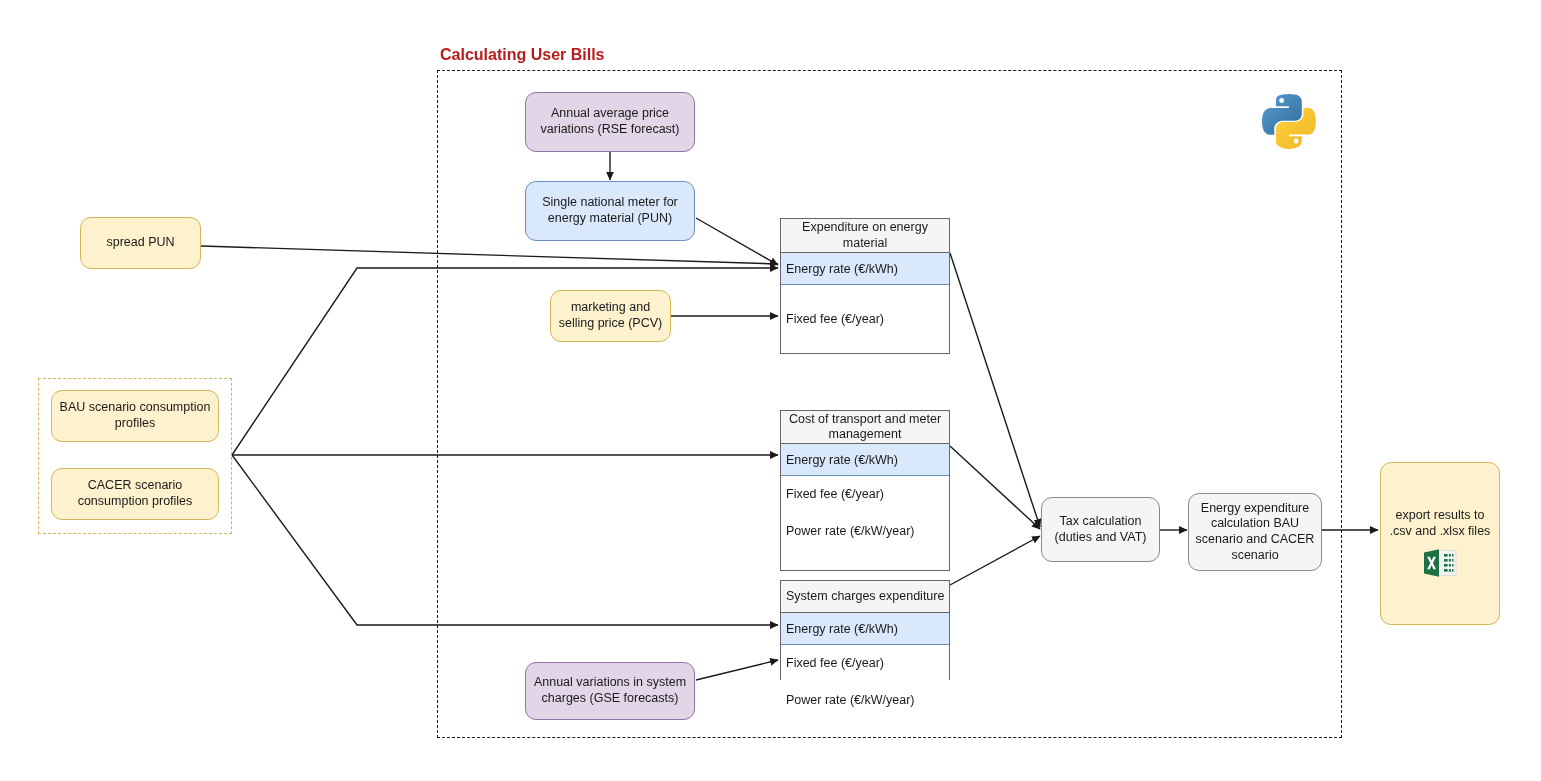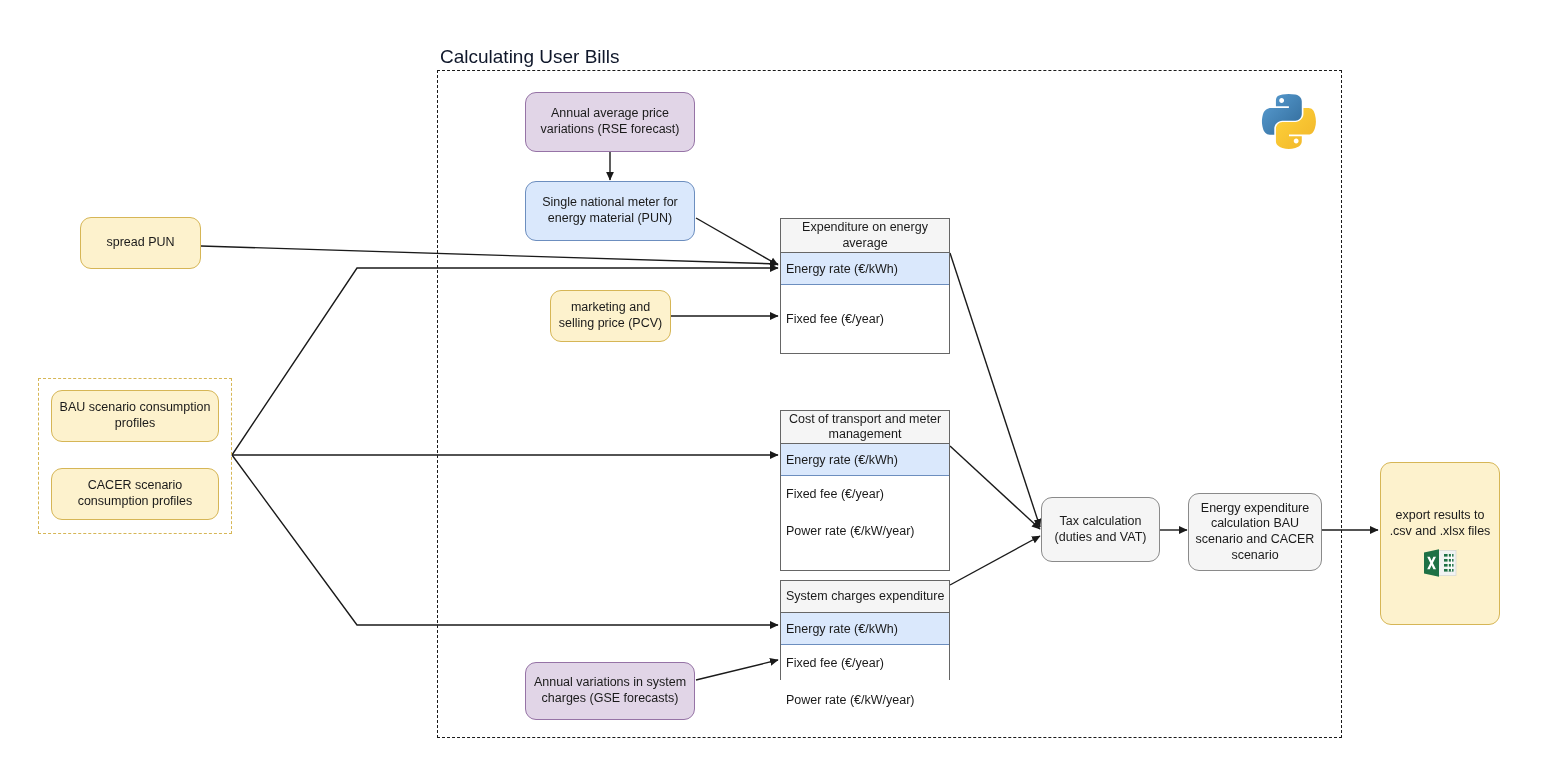--- a/index.html
+++ b/index.html
@@ -62,23 +62,23 @@
     background: transparent;
   }
   .container-dashed-yellow {
     position: absolute;
     box-sizing: border-box;
     border: 1.6px dashed #d6b656;
     background: transparent;
   }
   .diagram-title {
     position: absolute;
-    font-size: 19px;
-    font-weight: normal;
-    color: #0f172a;
+    font-size: 16px;
+    font-weight: bold;
+    color: #b91c1c;
     white-space: nowrap;
   }
   
   .table {
     position: absolute;
     box-sizing: border-box;
     border: 1.2px solid #666666;
     background: #ffffff;
   }
   .table .thead {
@@ -220,21 +220,21 @@
 
   <div class="node rounded yellow" style="left:550px; top:290px; width:121px; height:52px;">
     <span class="node-text">marketing and selling price (PCV)</span>
   </div>
 
   <div class="node rounded purple" style="left:525px; top:662px; width:170px; height:58px;">
     <span class="node-text">Annual variations in system charges (GSE forecasts)</span>
   </div>
 
   <div class="table" style="left:780px; top:218px; width:170px; height:136px;">
-    <div class="thead" style="height:34px;">Expenditure on energy average</div>
+    <div class="thead" style="height:34px;">Expenditure on energy material</div>
     <div class="trow hl" style="height:32px;">Energy rate (€/kWh)</div>
     <div class="trow plain" style="height:68px;">Fixed fee (€/year)</div>
   </div>
 
   <div class="table" style="left:780px; top:410px; width:170px; height:161px;">
     <div class="thead" style="height:33px;">Cost of transport and meter management</div>
     <div class="trow hl" style="height:32px;">Energy rate (€/kWh)</div>
     <div class="trow plain" style="height:36px;">Fixed fee (€/year)</div>
     <div class="trow plain" style="height:37px;">Power rate (€/kW/year)</div>
   </div>

